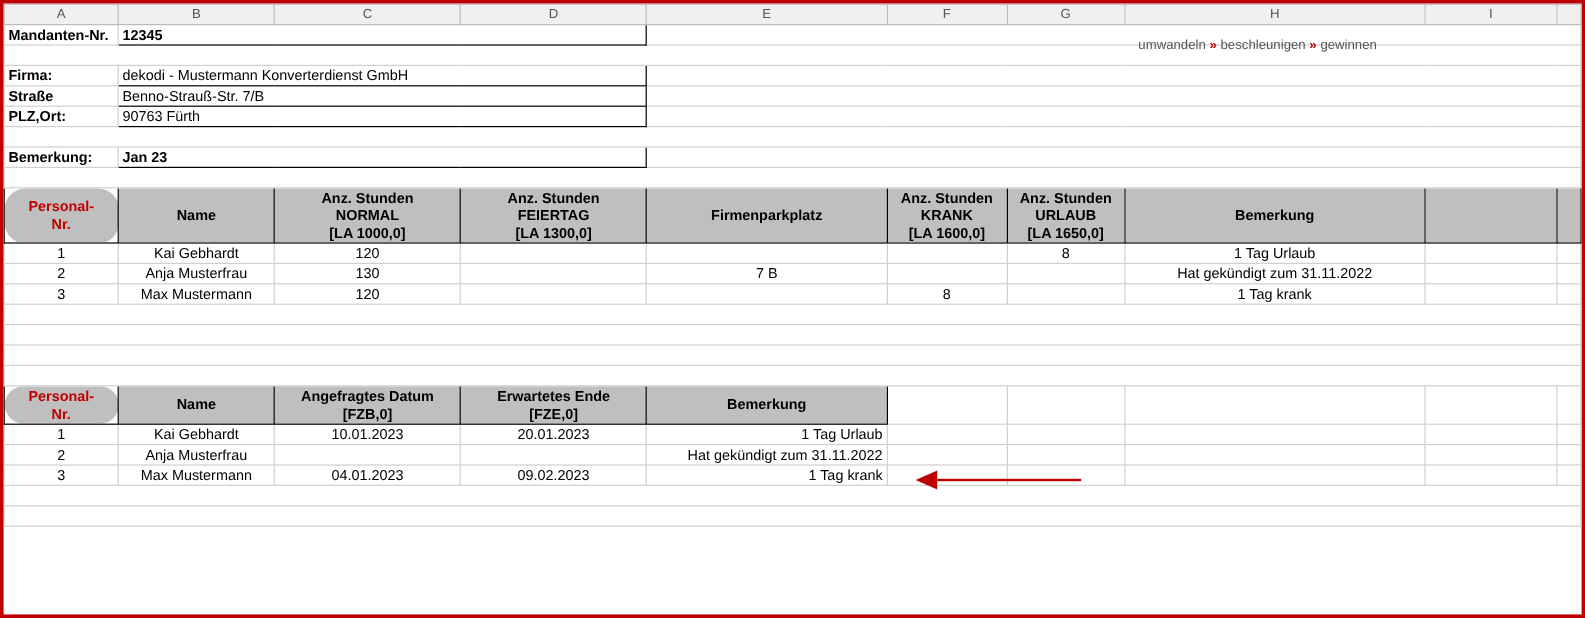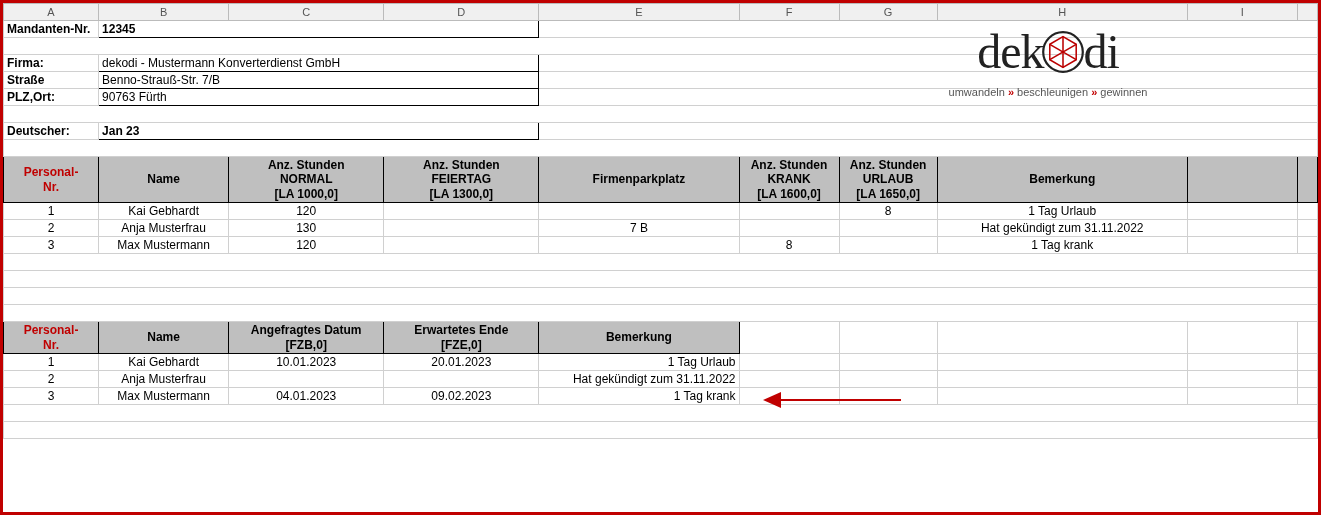--- a/index.html
+++ b/index.html
@@ -20,21 +20,21 @@
   col.cF { width: 100px; }
   col.cG { width: 98px; }
   col.cH { width: 250px; }
   col.cI { width: 110px; }
   col.cJ { width: 20px; }
   .lbl { font-weight: bold; text-align: left; }
   .boxcell { border: 1px solid #000 !important; font-weight: bold; }
   .boxcell-n { border: 1px solid #000 !important; }
   
   .hdr { background: #bfbfbf; font-weight: bold; text-align: center; vertical-align: middle; border: 1px solid #000 !important; height: 50px; line-height: 1.2; white-space: normal; }
-  .hdr.red { color: #c00000; }
+  .hdr.red { color: #c00000; border-radius: 17px; }
   
   .datarow td { text-align: center; }
   .datarow td.right { text-align: right; }
   
   .ende { text-align: right; }
   
   .logo { position: absolute; top: 25px; right: 130px; width: 280px; text-align: center; }
   .logo .wordmark { font: 400 48px/1 Georgia, serif; letter-spacing: -1px; color: #222; }
   .logo .gearwrap { display: inline-block; vertical-align: -6px; margin: 0 -2px; }
   .logo .tagline { font-size: 11px; color: #555; margin-top: 4px; }
@@ -103,21 +103,21 @@
     <tr>
       <td class="lbl">PLZ,Ort:</td>
       <td class="boxcell-n" colspan="3">90763 Fürth</td>
       <td colspan="6"></td>
     </tr>
     <tr>
           <td colspan="10"></td>
         </tr>
 
     <tr>
-      <td class="lbl">Deutscher:</td>
+      <td class="lbl">Bemerkung:</td>
       <td class="boxcell" colspan="3">Jan 23</td>
       <td colspan="6"></td>
     </tr>
     <tr>
           <td colspan="10"></td>
         </tr>
 
     <tr>
       <td class="hdr red">Personal-<br>Nr.</td>
       <td class="hdr">Name</td>
@@ -234,33 +234,20 @@
     <tr>
           <td colspan="10"></td>
         </tr>
     <tr>
           <td colspan="10"></td>
         </tr>
   </tbody>
     </table>
 
   <div class="logo">
-    <div class="wordmark">
-      <span>dek</span><span class="gearwrap">
-        <svg class="gear-svg" viewBox="0 0 40 40">
-          <circle cx="20" cy="20" r="18" fill="none" stroke="#222" stroke-width="2"></circle>
-          <g stroke="#b00" stroke-width="1.4" fill="none">
-            <polygon points="20,6 32,13 32,27 20,34 8,27 8,13"></polygon>
-            <line x1="20" y1="6" x2="20" y2="34"></line>
-            <line x1="8" y1="13" x2="32" y2="27"></line>
-            <line x1="32" y1="13" x2="8" y2="27"></line>
-          </g>
-        </svg>
-      </span><span>di</span>
-    </div>
     <div class="tagline">
       <span>umwandeln</span>
       <span class="sep">»</span>
       <span>beschleunigen</span>
       <span class="sep">»</span>
       <span>gewinnen</span>
     </div>
   </div>
 
   <div class="arrow">

